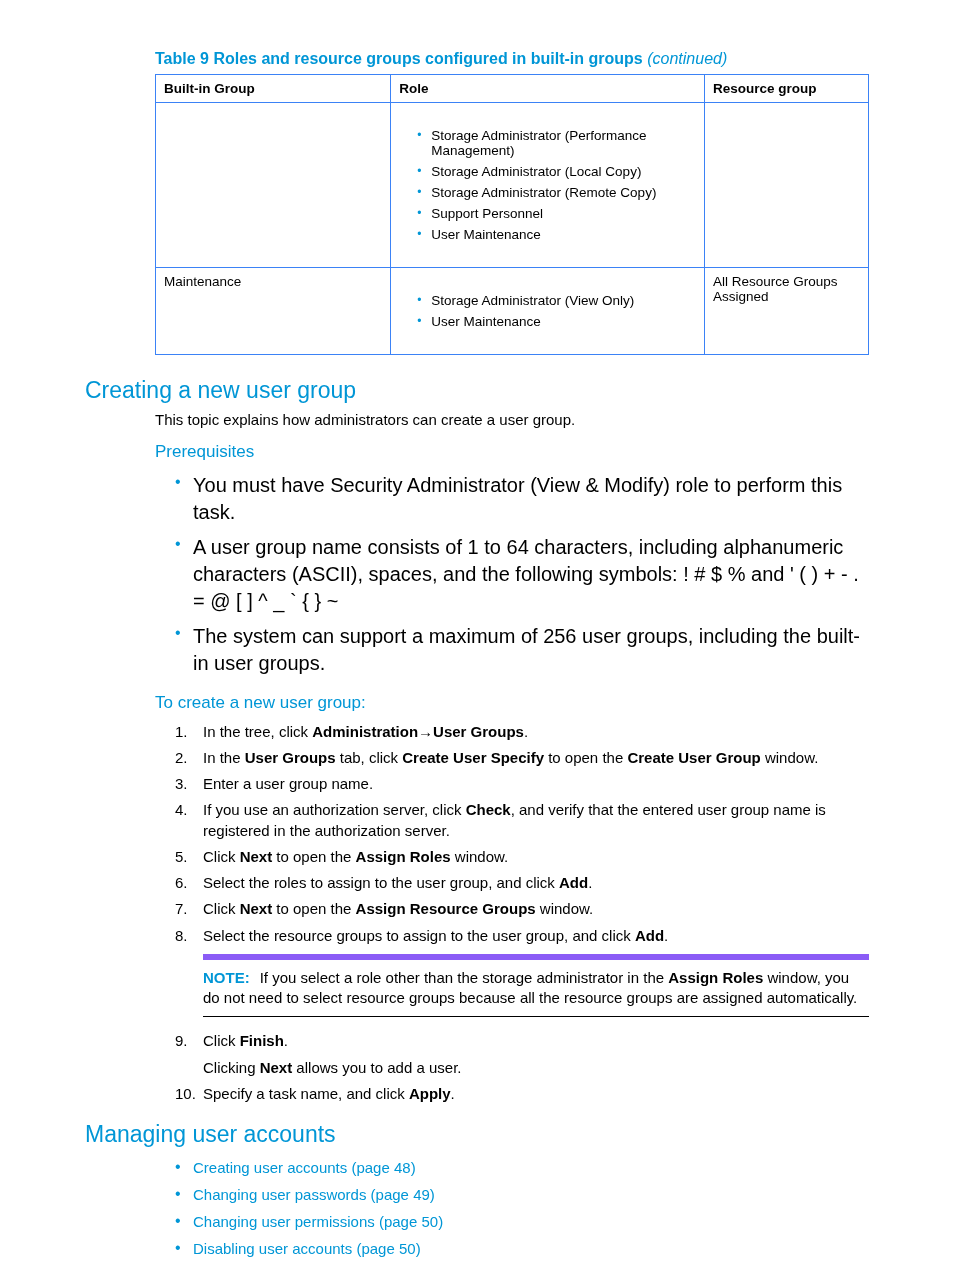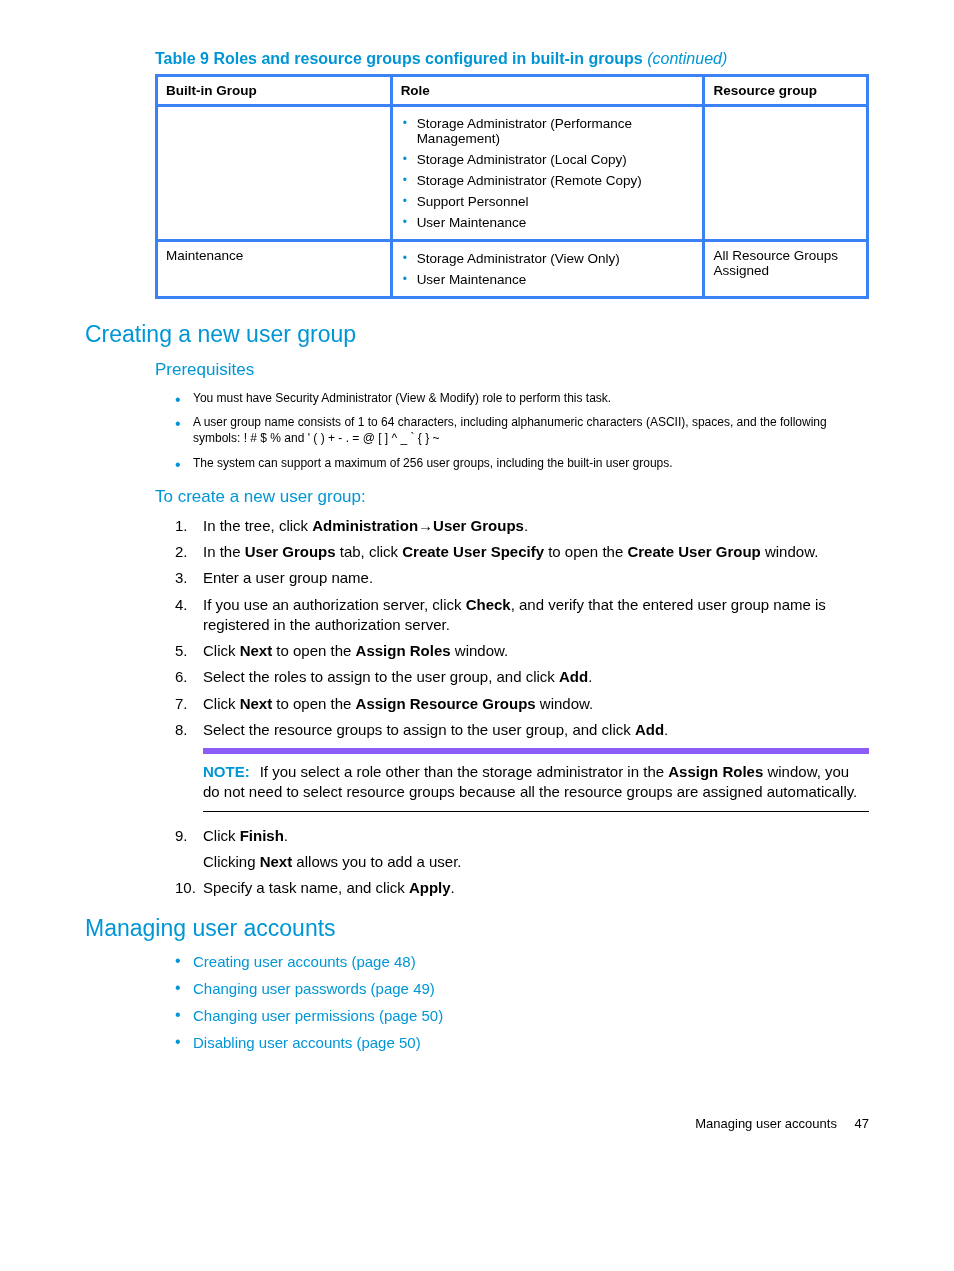--- a/index.html
+++ b/index.html
@@ -25,31 +25,31 @@
     font-weight: normal;
   }
   table.roles {
     width: 100%;
     border-collapse: collapse;
     margin-bottom: 22px;
     margin-left: 70px;
     width: calc(100% - 70px);
   }
   table.roles th, table.roles td {
-    border: 3px solid #3b82f6;
+    border: 1px solid #3b82f6;
     vertical-align: top;
     padding: 6px 8px;
     font-size: 13.5px;
     text-align: left;
   }
   table.roles th {
     font-weight: bold;
   }
   ul.cell-list {
-    margin: 0;
+    margin: 16px;
     padding-left: 16px;
     list-style: none;
   }
   ul.cell-list li {
     position: relative;
     padding: 3px 0;
   }
   ul.cell-list li::before {
     content: "•";
     color: #0096d6;
@@ -79,21 +79,21 @@
     margin: 12px 0 6px 70px;
   }
   ul.bullets {
     margin: 4px 0 10px 90px;
     padding: 0;
     list-style: none;
   }
   ul.bullets > li {
     position: relative;
     padding: 4px 0 4px 18px;
-    font-size: 12px;
+    font-size: 20px;
     line-height: 1.35;
   }
   ul.bullets > li::before {
     content: "•";
     color: #0096d6;
     position: absolute;
     left: 0;
     top: 3px;
     font-size: 16px;
   }
@@ -204,20 +204,21 @@
             <li>Storage Administrator (View Only)</li>
             <li>User Maintenance</li>
           </ul>
         </td>
         <td>All Resource Groups Assigned</td>
       </tr>
     </tbody>
   </table>
 
   <h2 class="section indent0">Creating a new user group</h2>
+  <p class="body">This topic explains how administrators can create a user group.</p>
 
   <h3 class="sub">Prerequisites</h3>
   <ul class="bullets">
     <li>You must have Security Administrator (View &amp; Modify) role to perform this task.</li>
     <li>A user group name consists of 1 to 64 characters, including alphanumeric characters (ASCII), spaces, and the following symbols: ! # $ % and ' ( ) + - . = @ [ ] ^ _ ` { } ~</li>
     <li>The system can support a maximum of 256 user groups, including the built-in user groups.</li>
   </ul>
 
   <h3 class="sub">To create a new user group:</h3>
   <ol class="steps">

